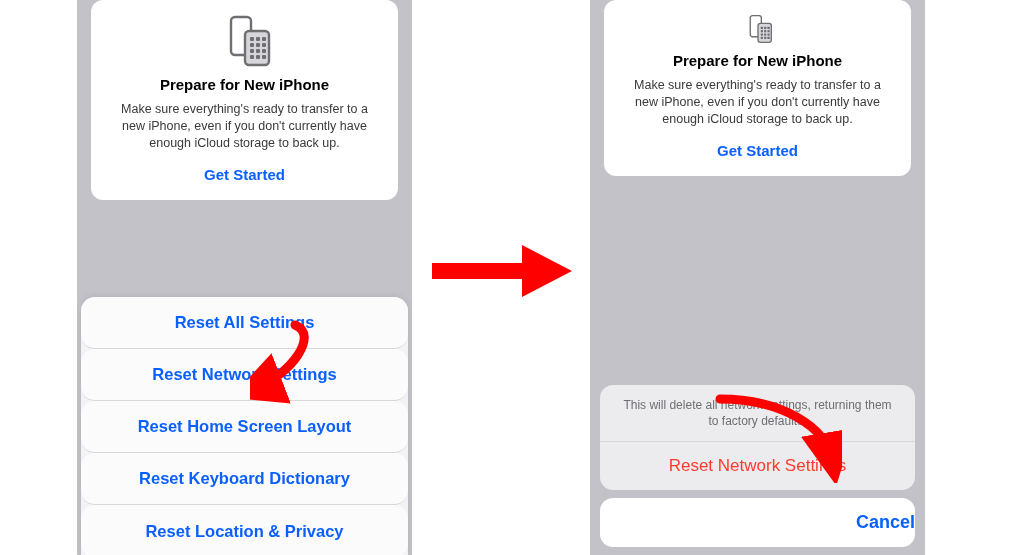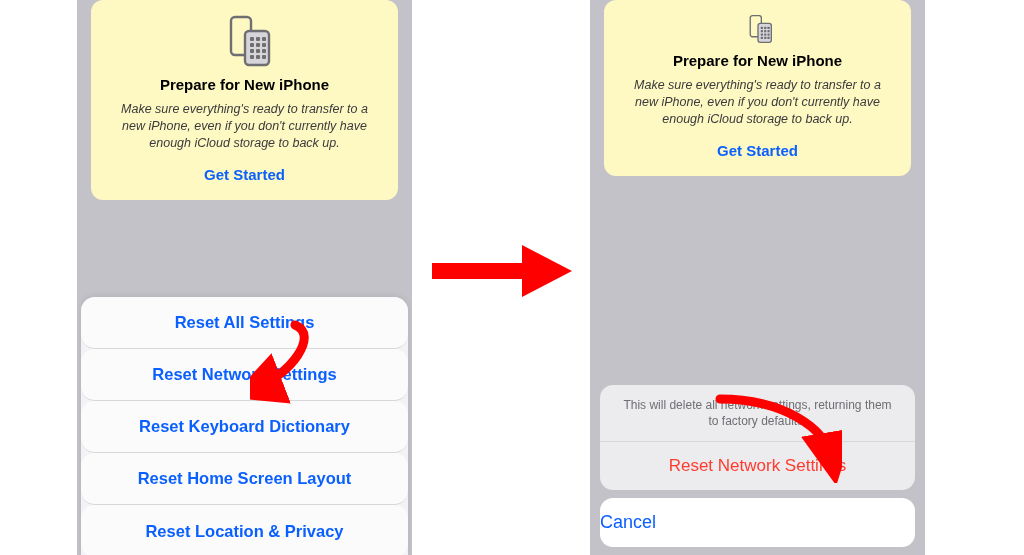--- a/index.html
+++ b/index.html
@@ -31,21 +31,21 @@
       left: 590px;
       top: 0;
       height: 555px;
     }
 
     
     .prepare-card {
       position: absolute;
       left: 14px;
       right: 14px;
-      background: #fef9c3;
+      background: #ffffff;
       border-radius: 12px;
       padding: 14px 18px 16px 18px;
       text-align: center;
     }
     .phone.left .prepare-card { top: 0; }
     .phone.right .prepare-card { top: 0; }
 
     .icon-wrap {
       display: flex;
       justify-content: center;
@@ -55,21 +55,20 @@
       font-weight: 600;
       font-size: 15px;
       color: #000;
       margin-bottom: 8px;
     }
     .prepare-desc {
       font-size: 12.5px;
       color: #3a3a3c;
       line-height: 1.35;
       margin-bottom: 14px;
-      font-style: italic;
     }
     .get-started {
       color: #0a60ff;
       font-size: 15px;
       font-weight: 700;
       background: none;
       border: none;
       cursor: pointer;
     }
 
@@ -123,24 +122,24 @@
       color: #ff3b30;
       font-size: 17px;
       font-weight: 400;
       padding: 14px 0;
       cursor: pointer;
     }
     .cancel-btn {
       margin-top: 8px;
       background: #ffffff;
       border-radius: 13px;
-      text-align: left;
+      text-align: right;
       color: #0a60ff;
       font-size: 18px;
-      font-weight: 400;
+      font-weight: 700;
       padding: 14px 0;
       cursor: pointer;
     }
 
     
     .big-arrow {
       position: absolute;
       left: 432px;
       top: 243px;
     }
@@ -184,22 +183,22 @@
       </svg>
     </div>
     <div class="prepare-title">Prepare for New iPhone</div>
     <div class="prepare-desc">Make sure everything's ready to transfer to a new iPhone, even if you don't currently have enough iCloud storage to back up.</div>
     <button class="get-started">Get Started</button>
   </div>
 
   <div class="sheet-left">
     <div class="sheet-item">Reset All Settings</div>
     <div class="sheet-item">Reset Network Settings</div>
+    <div class="sheet-item">Reset Home Screen Layout</div>
     <div class="sheet-item">Reset Keyboard Dictionary</div>
-    <div class="sheet-item">Reset Home Screen Layout</div>
     <div class="sheet-item">Reset Location &amp; Privacy</div>
   </div>
 </div>
 
 <div class="phone right">
   <div class="prepare-card">
     <div class="icon-wrap">
       <svg width="60" height="30" viewBox="0 0 60 54" preserveAspectRatio="xMidYMax meet">
         <rect x="16" y="3" width="20" height="38" rx="4" fill="none" stroke="#6e6e73" stroke-width="2.4"></rect>
         <rect x="30" y="17" width="24" height="34" rx="4" fill="#d6d5da" stroke="#6e6e73" stroke-width="2.4"></rect>

